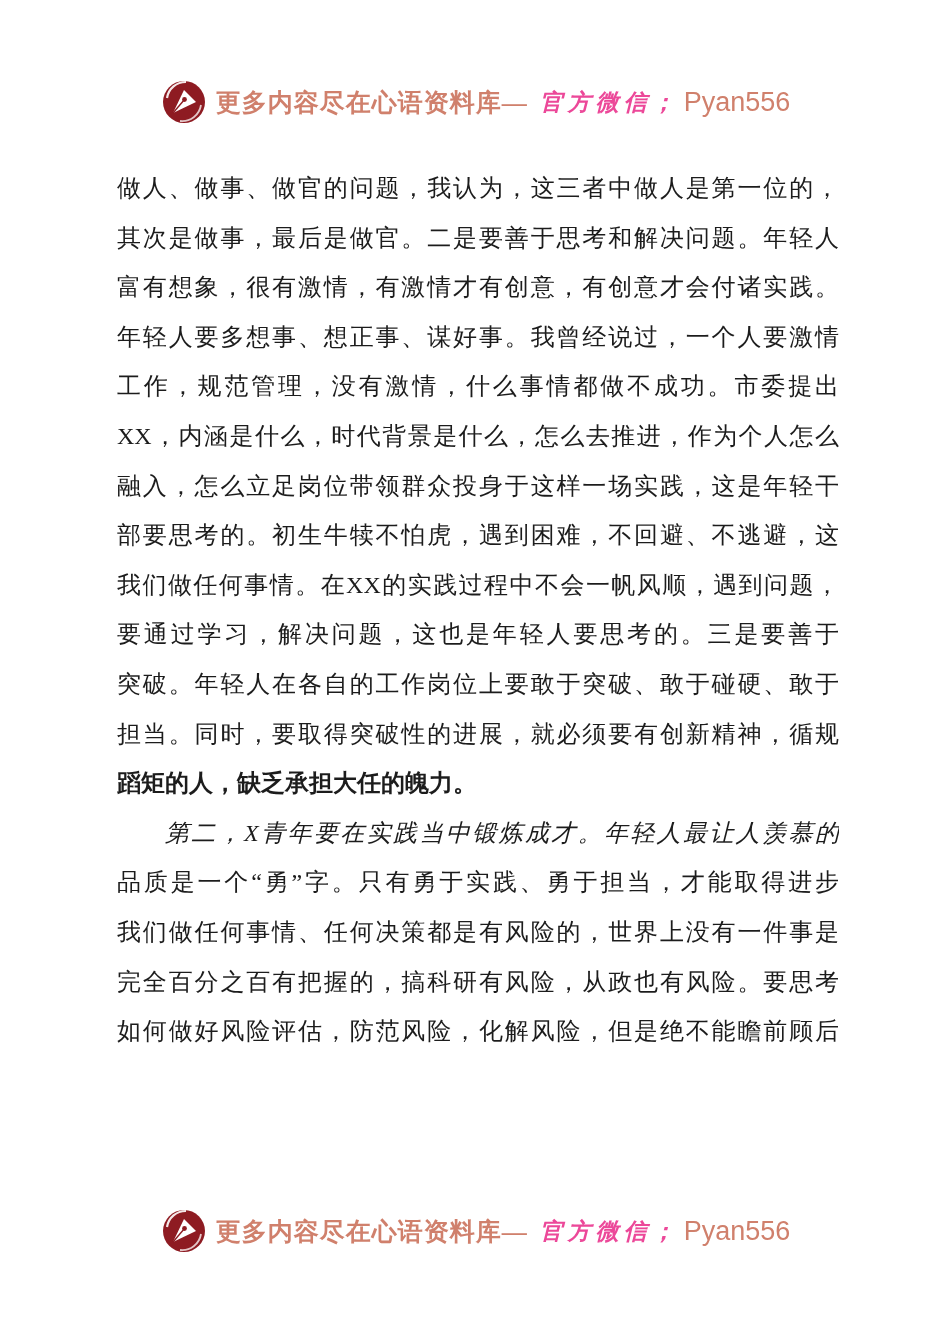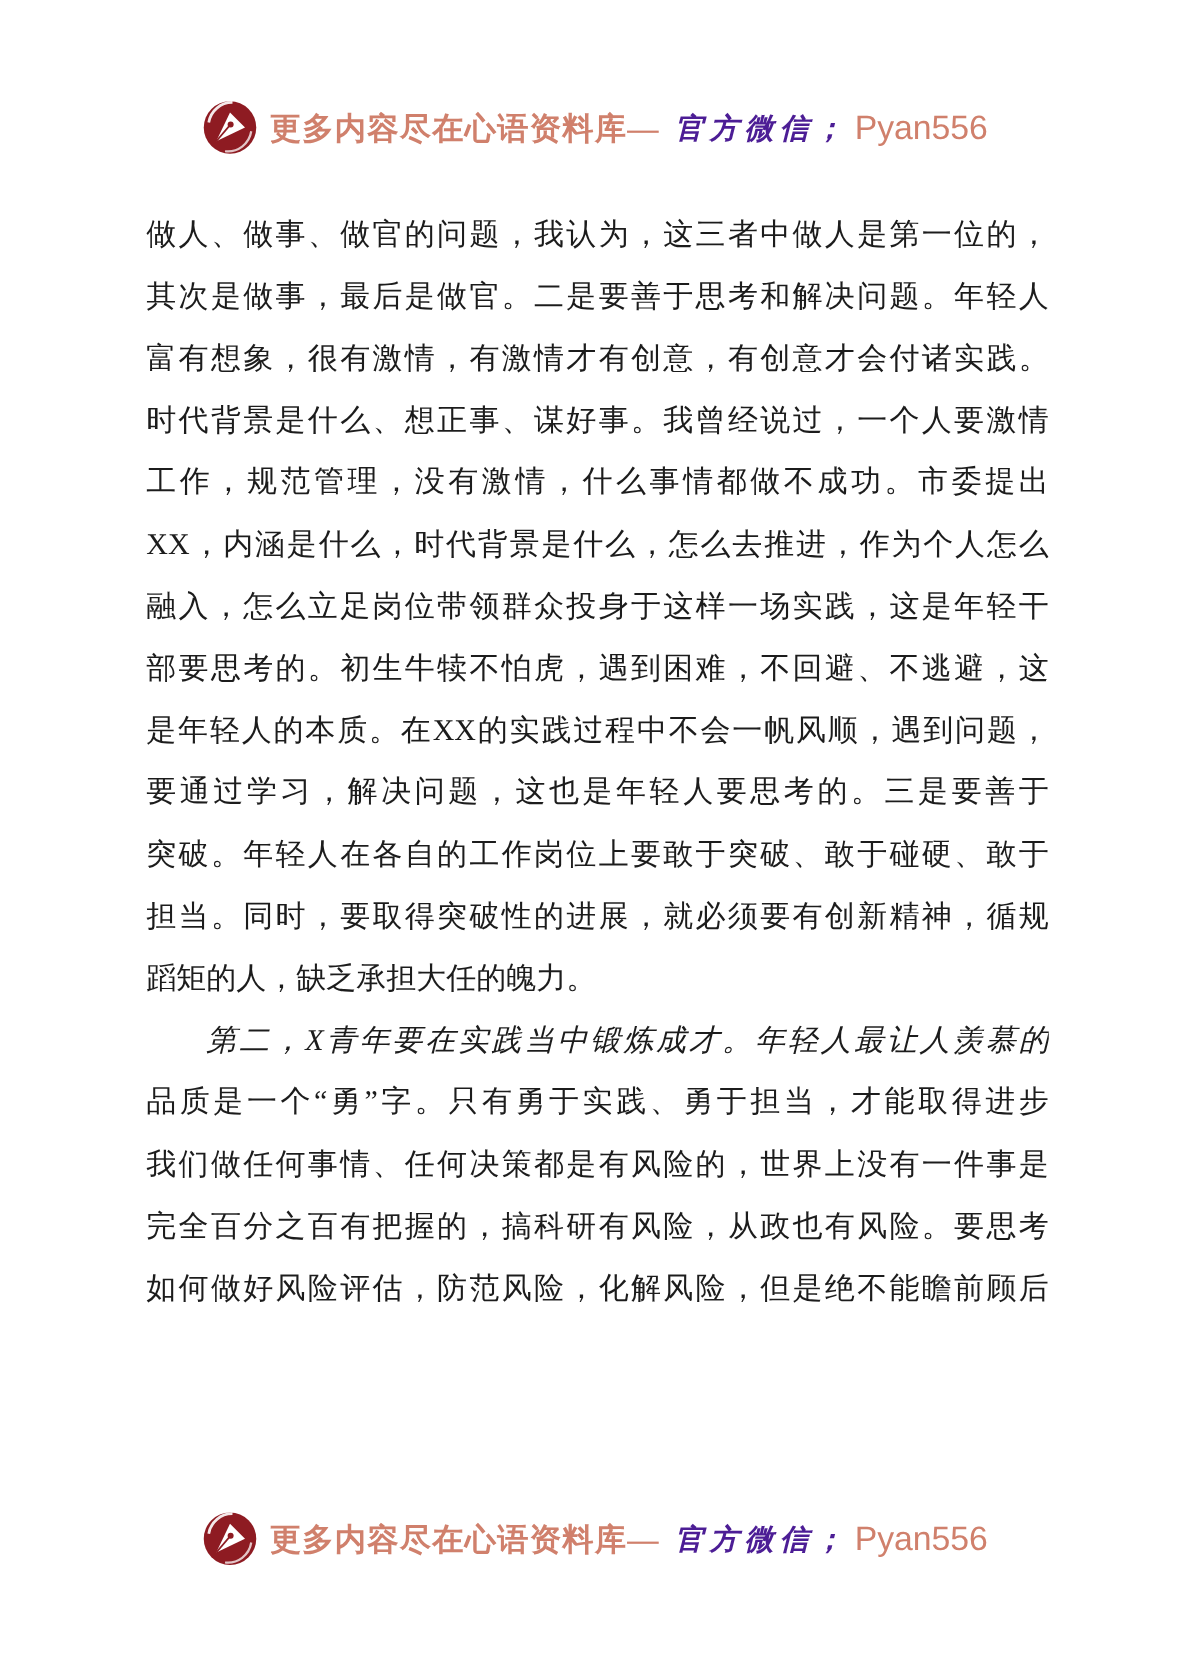--- a/index.html
+++ b/index.html
@@ -35,21 +35,21 @@
     font-size: 25px;
     font-weight: bold;
     color: #d0806c;
     letter-spacing: 1px;
     white-space: nowrap;
   }
   .wechat-label {
     font-size: 23px;
     font-weight: bold;
     font-style: italic;
-    color: #4c1d95;
+    color: #ec4899;
     letter-spacing: 5px;
     margin: 0 4px 0 12px;
     white-space: nowrap;
   }
   .wechat-id {
     font-size: 27px;
     color: #d0806c;
     font-family: "Liberation Sans", "DejaVu Sans", sans-serif;
     white-space: nowrap;
   }
@@ -63,21 +63,21 @@
     font-size: 24px;
     line-height: 49.6px;
     color: #1c1c1c;
   }
   .line {
     height: 49.6px;
     text-align: justify;
     text-align-last: justify;
     overflow: hidden;
   }
-  .line.para-end { text-align-last: left; }
+  .line.para-end { text-align-last: left; font-weight: bold; }
   .line.indent { text-indent: 2em; font-style: italic; }
 </style>
 </head>
 <body>
 
 <div class="page">
 
   <div class="watermark header">
     <span class="logo">
       <svg width="48" height="48" viewBox="0 0 48 48" xmlns="http://www.w3.org/2000/svg">
@@ -91,26 +91,26 @@
     </span>
     <span class="brand">更多内容尽在心语资料库—</span>
     <span class="wechat-label">官方微信；</span>
     <span class="wechat-id">Pyan556</span>
   </div>
 
   <div class="doc">
     <div class="line">做人、做事、做官的问题，我认为，这三者中做人是第一位的，</div>
     <div class="line">其次是做事，最后是做官。二是要善于思考和解决问题。年轻人</div>
     <div class="line">富有想象，很有激情，有激情才有创意，有创意才会付诸实践。</div>
-    <div class="line">时代背景是什么、想正事、谋好事。我曾经说过，一个人要激情</div>
+    <div class="line">年轻人要多想事、想正事、谋好事。我曾经说过，一个人要激情</div>
     <div class="line">工作，规范管理，没有激情，什么事情都做不成功。市委提出</div>
     <div class="line">XX，内涵是什么，时代背景是什么，怎么去推进，作为个人怎么</div>
     <div class="line">融入，怎么立足岗位带领群众投身于这样一场实践，这是年轻干</div>
     <div class="line">部要思考的。初生牛犊不怕虎，遇到困难，不回避、不逃避，这</div>
-    <div class="line">是年轻人的本质。在XX的实践过程中不会一帆风顺，遇到问题，</div>
+    <div class="line">我们做任何事情。在XX的实践过程中不会一帆风顺，遇到问题，</div>
     <div class="line">要通过学习，解决问题，这也是年轻人要思考的。三是要善于</div>
     <div class="line">突破。年轻人在各自的工作岗位上要敢于突破、敢于碰硬、敢于</div>
     <div class="line">担当。同时，要取得突破性的进展，就必须要有创新精神，循规</div>
     <div class="line para-end">蹈矩的人，缺乏承担大任的魄力。</div>
     <div class="line indent">第二，X青年要在实践当中锻炼成才。年轻人最让人羡慕的</div>
     <div class="line">品质是一个“勇”字。只有勇于实践、勇于担当，才能取得进步</div>
     <div class="line">我们做任何事情、任何决策都是有风险的，世界上没有一件事是</div>
     <div class="line">完全百分之百有把握的，搞科研有风险，从政也有风险。要思考</div>
     <div class="line">如何做好风险评估，防范风险，化解风险，但是绝不能瞻前顾后</div>
   </div>

